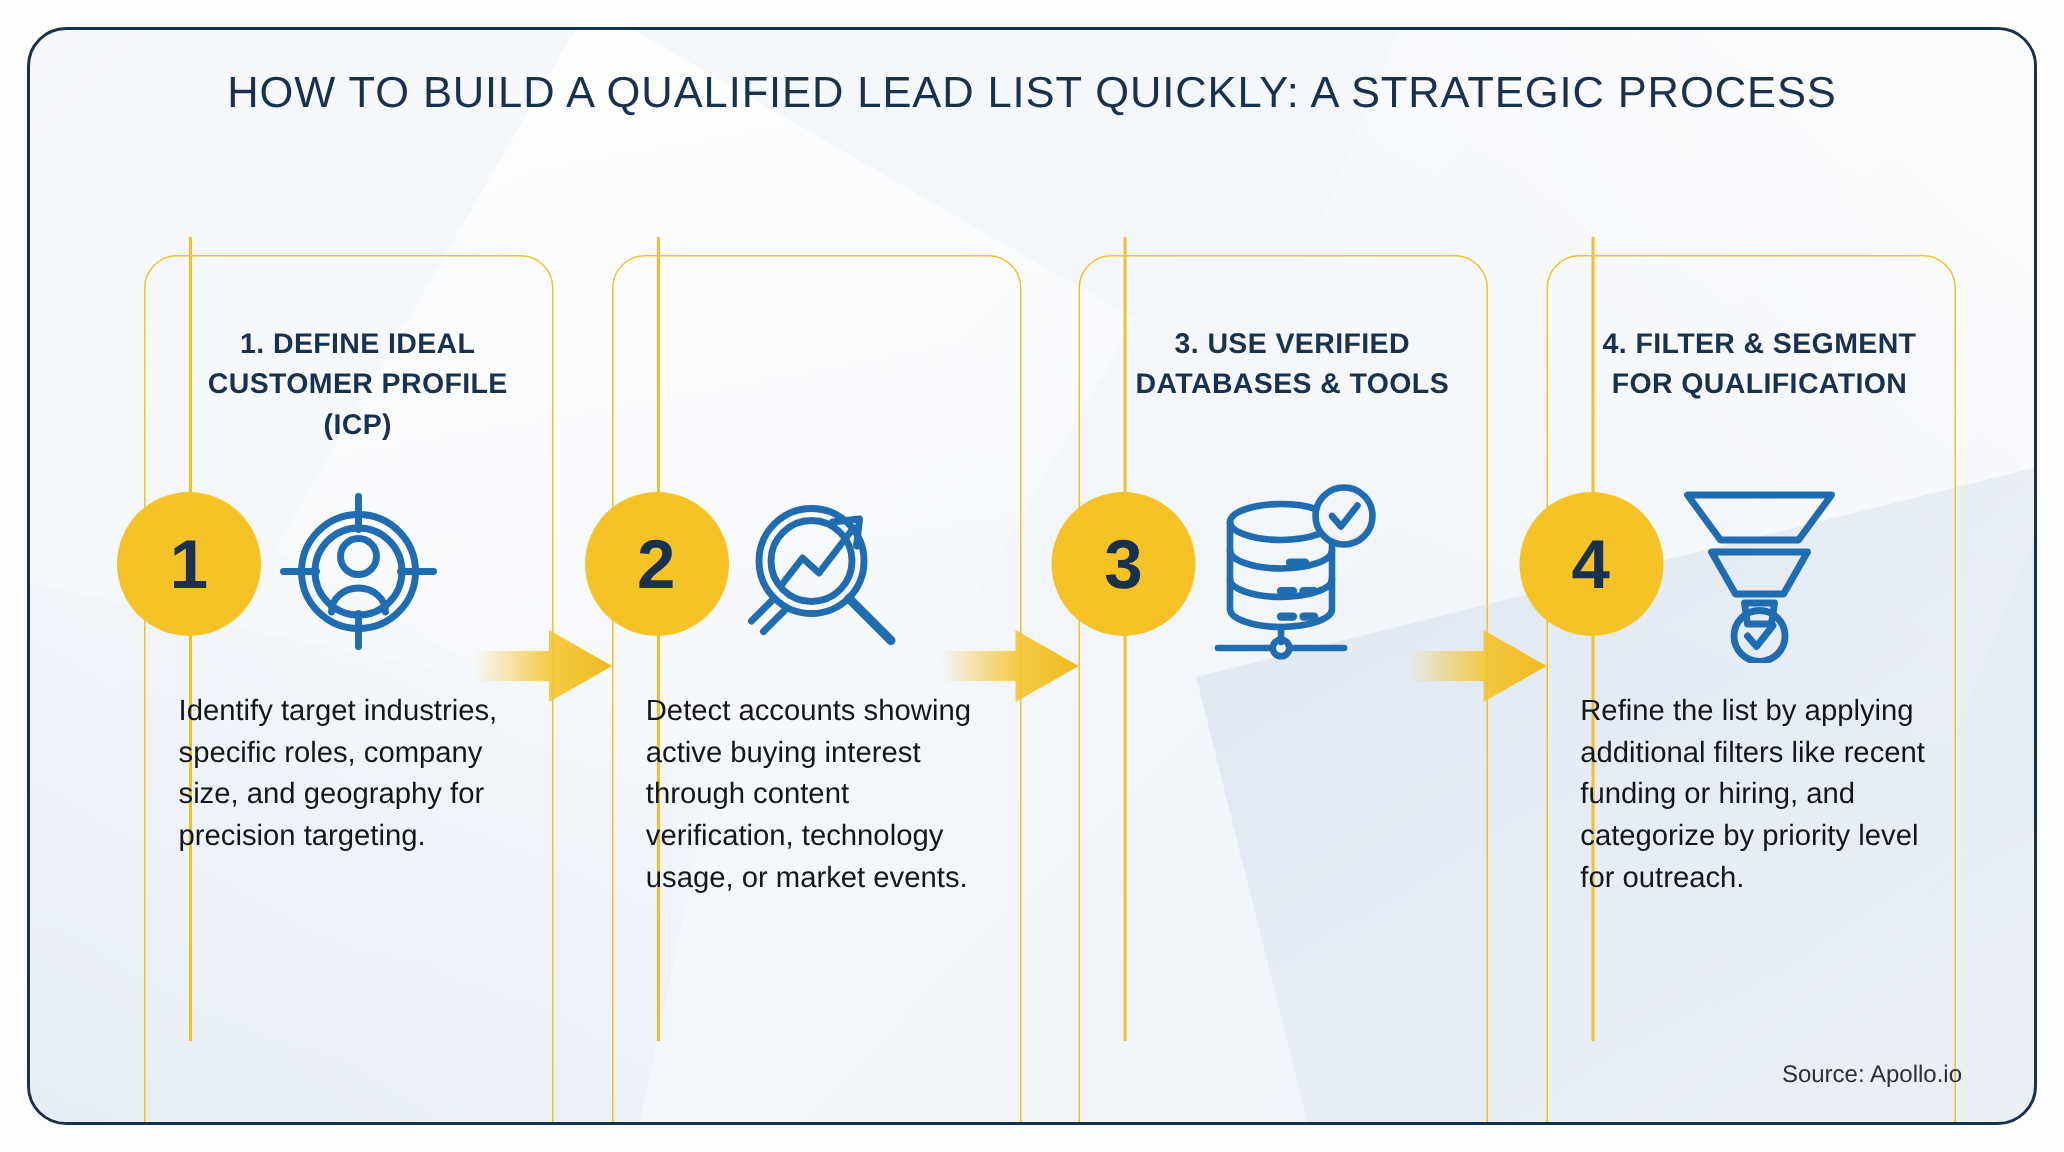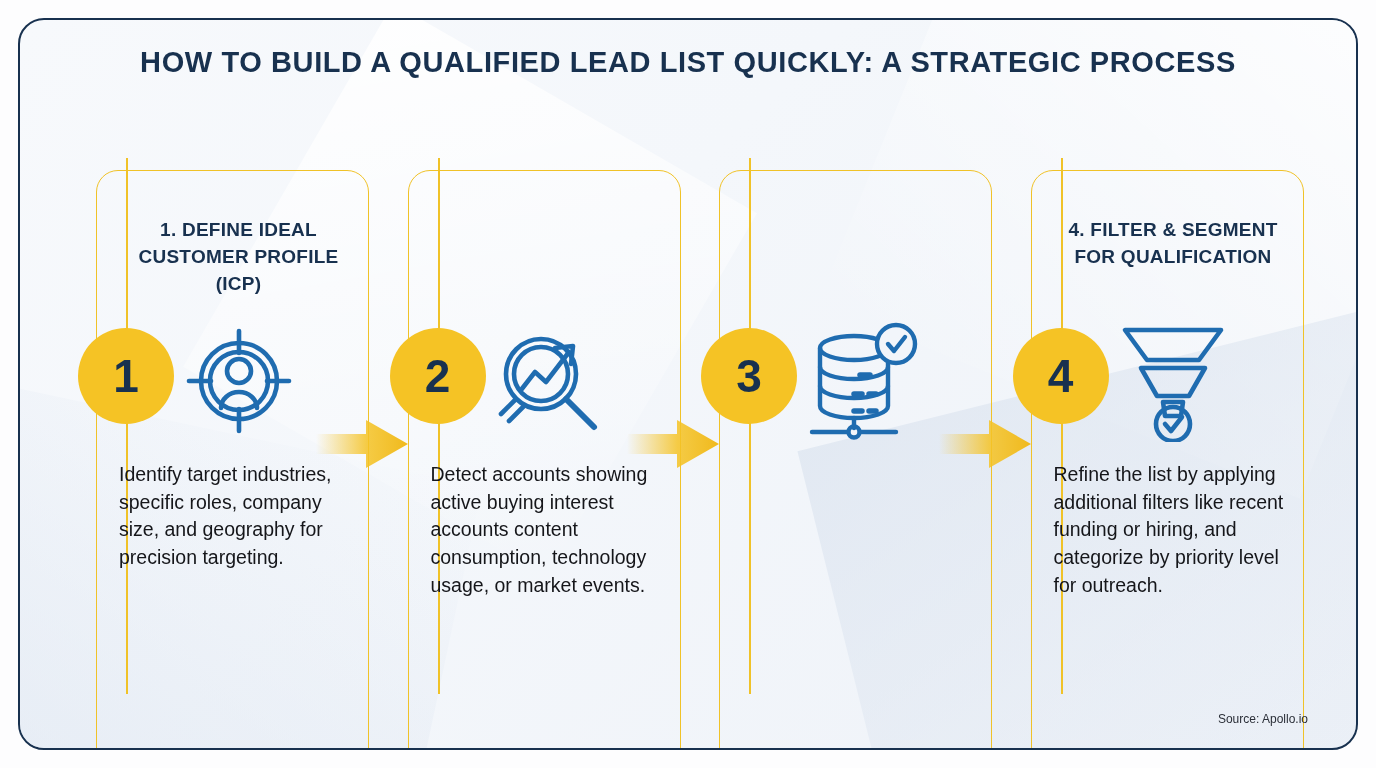--- a/index.html
+++ b/index.html
@@ -54,21 +54,21 @@
     background:linear-gradient(140deg,rgba(255,255,255,.9),rgba(255,255,255,0));
     transform:rotate(30deg);
   }
 
   
   .title {
     position:absolute;
     top:26px; left:0; right:0;
     text-align:center;
     font-size:29px;
-    font-weight:bold;
+    font-weight:normal;
     letter-spacing:.6px;
     color:#18314f;
     white-space:nowrap;
   }
 
   
   .steps {
     position:absolute;
     top:150px; left:0; right:0;
     height:520px;
@@ -141,21 +141,21 @@
   .arrow {
     position:absolute;
     top:248px; right:-46px;
     width:96px; height:52px;
     z-index:2;
   }
 
   .source {
     position:absolute;
     right:48px; bottom:22px;
-    font-size:12px;
+    font-size:16px;
     color:#2b2f38;
   }
 </style>
 </head>
 <body>
 
 <div id="infographic">
   <div class="frame">
 
     <div class="facet facet-a"></div>
@@ -207,40 +207,41 @@
             <svg width="118" height="118" viewBox="0 0 118 118" fill="none" stroke="#1f6cb0" stroke-width="4.6" stroke-linecap="round" stroke-linejoin="round">
               <circle cx="50" cy="52" r="35"></circle>
               <circle cx="50" cy="52" r="27"></circle>
               <path d="M25 77 L10 92"></path>
               <path d="M33 84 L18 99"></path>
               <path d="M75 77 L103 105" stroke-width="6"></path>
               <path d="M30 68 L44 50 L55 60 L78 30"></path>
               <path d="M64 26 L82 24 L80 42"></path>
             </svg>
           </div>
-          <div class="card-body">Detect accounts showing active buying interest accounts content consumption, technology usage, or market events.</div>
+          <div class="card-body">Detect accounts showing active buying interest through content verification, technology usage, or market events.</div>
         </div>
         <div class="num-badge">2</div>
         <div class="arrow">
           <svg width="96" height="52" viewBox="0 0 96 52">
             <defs>
               <linearGradient id="ag2" x1="0" y1="0" x2="1" y2="0">
                 <stop offset="0%" stop-color="#f5c325" stop-opacity="0"></stop>
                 <stop offset="55%" stop-color="#f5c325" stop-opacity=".85"></stop>
                 <stop offset="100%" stop-color="#f0b91c" stop-opacity="1"></stop>
               </linearGradient>
             </defs>
             <path d="M2 16 L52 16 L52 2 L94 26 L52 50 L52 36 L2 36 Z" fill="url(#ag2)"></path>
           </svg>
         </div>
       </div>
 
       <div class="step">
         <div class="connector-line"></div>
         <div class="card">
+          <div class="card-head">3. USE VERIFIED DATABASES &amp; TOOLS</div>
           <div class="card-icon">
             <svg width="116" height="118" viewBox="0 0 116 118" fill="none" stroke="#1f6cb0" stroke-width="4.4" stroke-linecap="round" stroke-linejoin="round">
               <ellipse cx="50" cy="26" rx="34" ry="12"></ellipse>
               <path d="M16 26 L16 84 a34 12 0 0 0 68 0 L84 26"></path>
               <path d="M16 45 a34 12 0 0 0 68 0"></path>
               <path d="M16 64 a34 12 0 0 0 68 0"></path>
               <line x1="56" y1="53" x2="66" y2="53" stroke-width="5.5"></line>
               <line x1="50" y1="72" x2="58" y2="72" stroke-width="5.5"></line>
               <line x1="65" y1="72" x2="72" y2="72" stroke-width="5.5"></line>
               <line x1="50" y1="89" x2="58" y2="89" stroke-width="5.5"></line>

